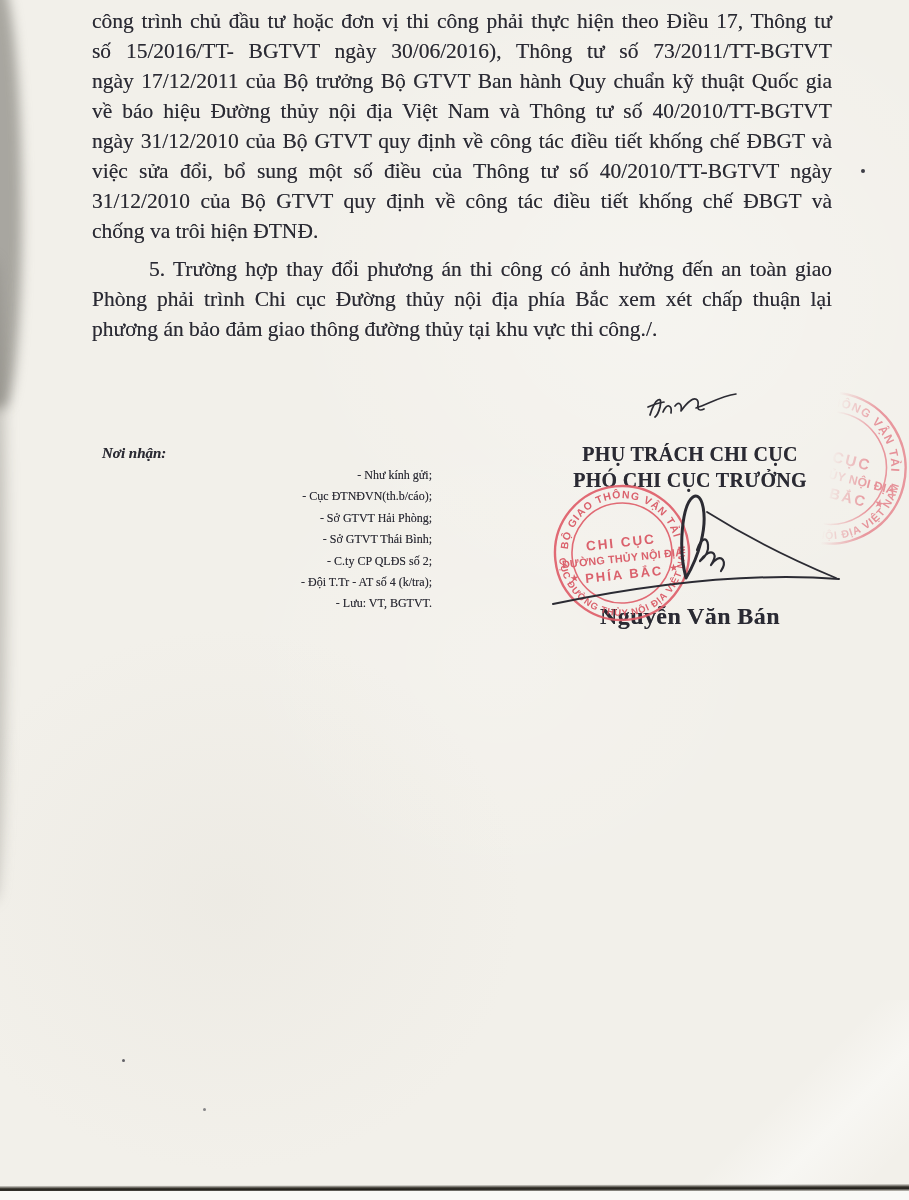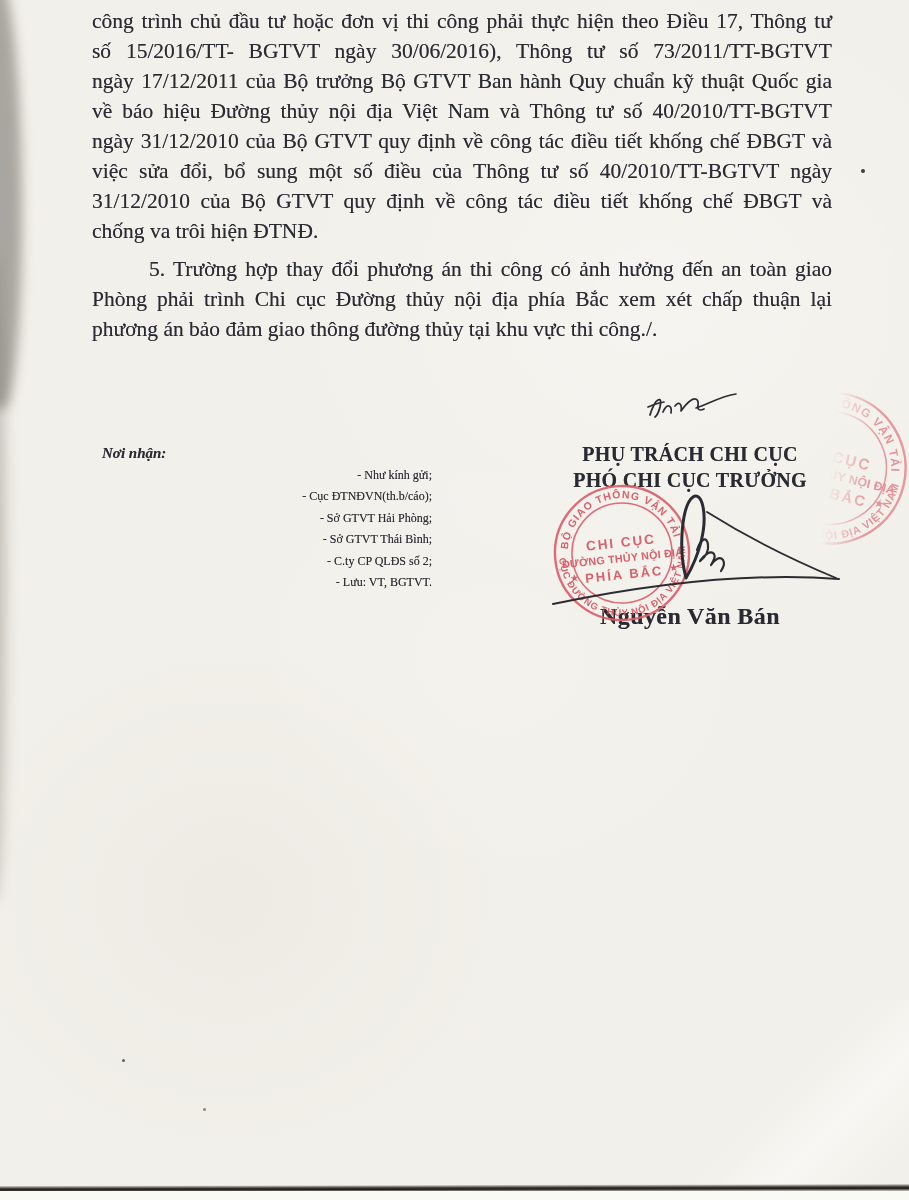--- a/index.html
+++ b/index.html
@@ -106,20 +106,21 @@
     </div>
 
   <div class="recipients">
     <div class="recipients-title">Nơi nhận:</div>
     <div id="recipients-list">
         <div class="rline">- Như  kính gửi;</div>
         <div class="rline">- Cục ĐTNĐVN(th.b/cáo);</div>
         <div class="rline">- Sở GTVT Hải Phòng;</div>
         <div class="rline">- Sở GTVT Thái Bình;</div>
         <div class="rline">- C.ty CP QLĐS số 2;</div>
+        <div class="rline">- Đội T.Tr - AT số 4 (k/tra);</div>
         <div class="rline">- Lưu: VT, BGTVT.</div>
       </div>
   </div>
 
   <div class="sign-block">
     <div class="sign-title">PHỤ TRÁCH CHI CỤC</div>
     <div class="sign-title">PHÓ CHI CỤC TRƯỞNG</div>
     <div class="signer-name">Nguyễn Văn Bán</div>
   </div>
 

